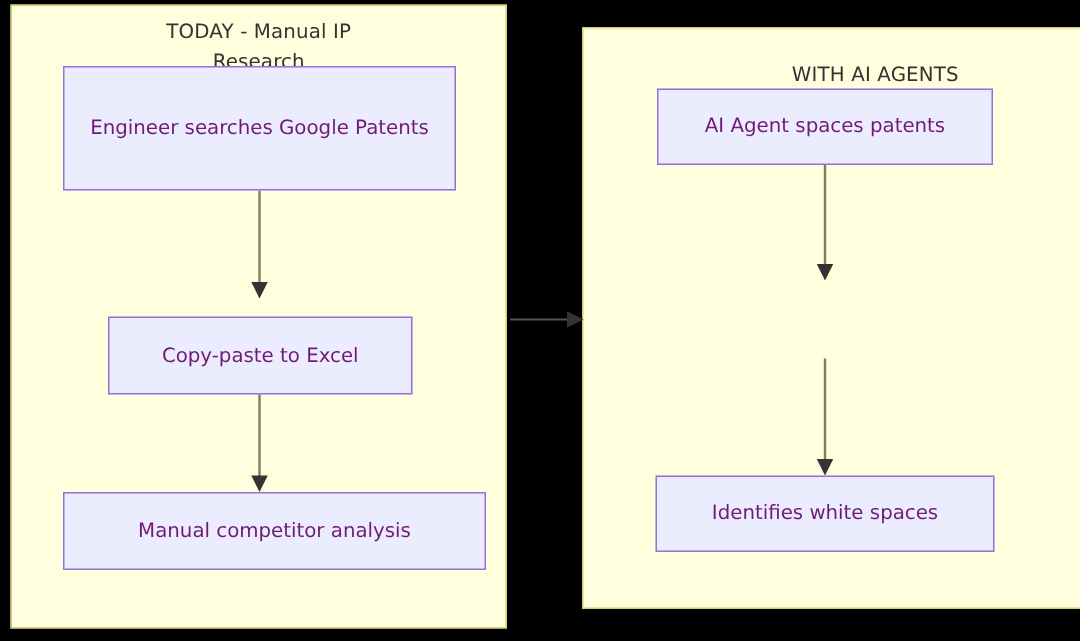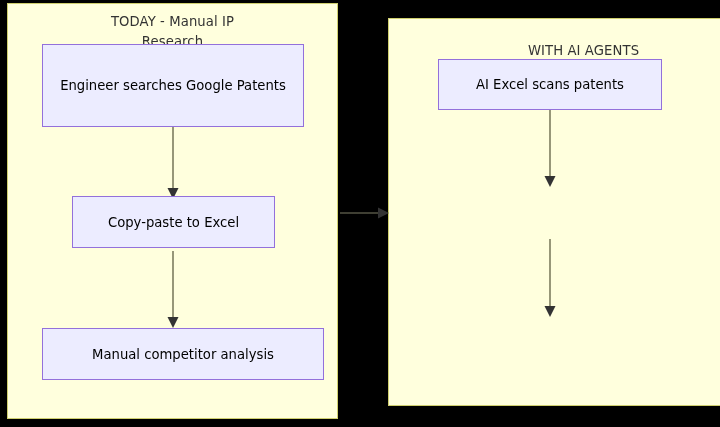--- a/index.html
+++ b/index.html
@@ -69,35 +69,35 @@
 
   .node {
     position: absolute;
     background: #ececff;
     border: 1px solid #9370db;
     box-sizing: border-box;
     display: flex;
     align-items: center;
     justify-content: center;
     text-align: center;
-    color: #000000;
+    color: #701a75;
     font-size: 13.2px;
     line-height: 19px;
     padding: 2px 8px;
     z-index: 3;
   }
 
   .node-label {
     display: block;
     white-space: pre-line;
   }
 
   
   #node-l1 { left: 42px;  top: 44px;  width: 262px; height: 83px; }
-  #node-l2 { left: 72px;  top: 196px; width: 203px; height: 52px; }
+  #node-l2 { left: 72px;  top: 211px; width: 203px; height: 52px; }
   #node-l3 { left: 42px;  top: 328px; width: 282px; height: 52px; }
 
   
   #node-r1 { left: 438px; top: 59px;  width: 224px; height: 51px; }
   #node-r2 { left: 422px; top: 187px; width: 256px; height: 52px; }
   #node-r3 { left: 437px; top: 317px; width: 226px; height: 51px; }
 
   .edge-svg {
     position: absolute;
     left: 0; top: 0;
@@ -170,18 +170,21 @@
 
   <div class="node" id="node-l3">
     <span class="node-label">Manual competitor analysis</span>
   </div>
 
   <div class="subgraph" id="subgraph-right">
     <div class="subgraph-title" id="title-right">WITH AI AGENTS</div>
   </div>
 
   <div class="node" id="node-r1">
-    <span class="node-label">AI Excel scans patents</span>
+    <span class="node-label">AI Agent spaces patents</span>
   </div>
 
 
+  <div class="node" id="node-r3">
+    <span class="node-label">Identifies white spaces</span>
+  </div>
 
 </div>
 
 </body></html>

